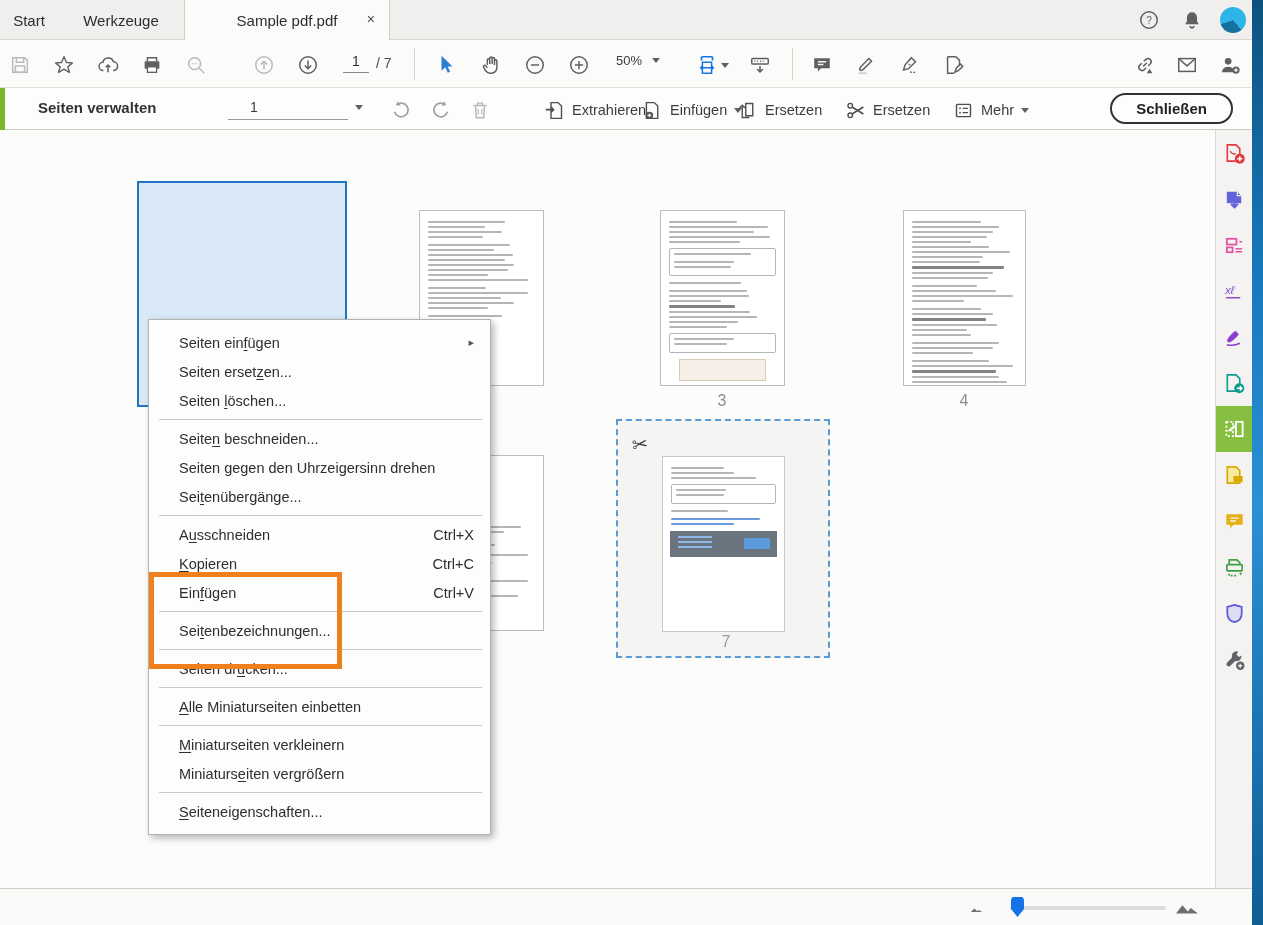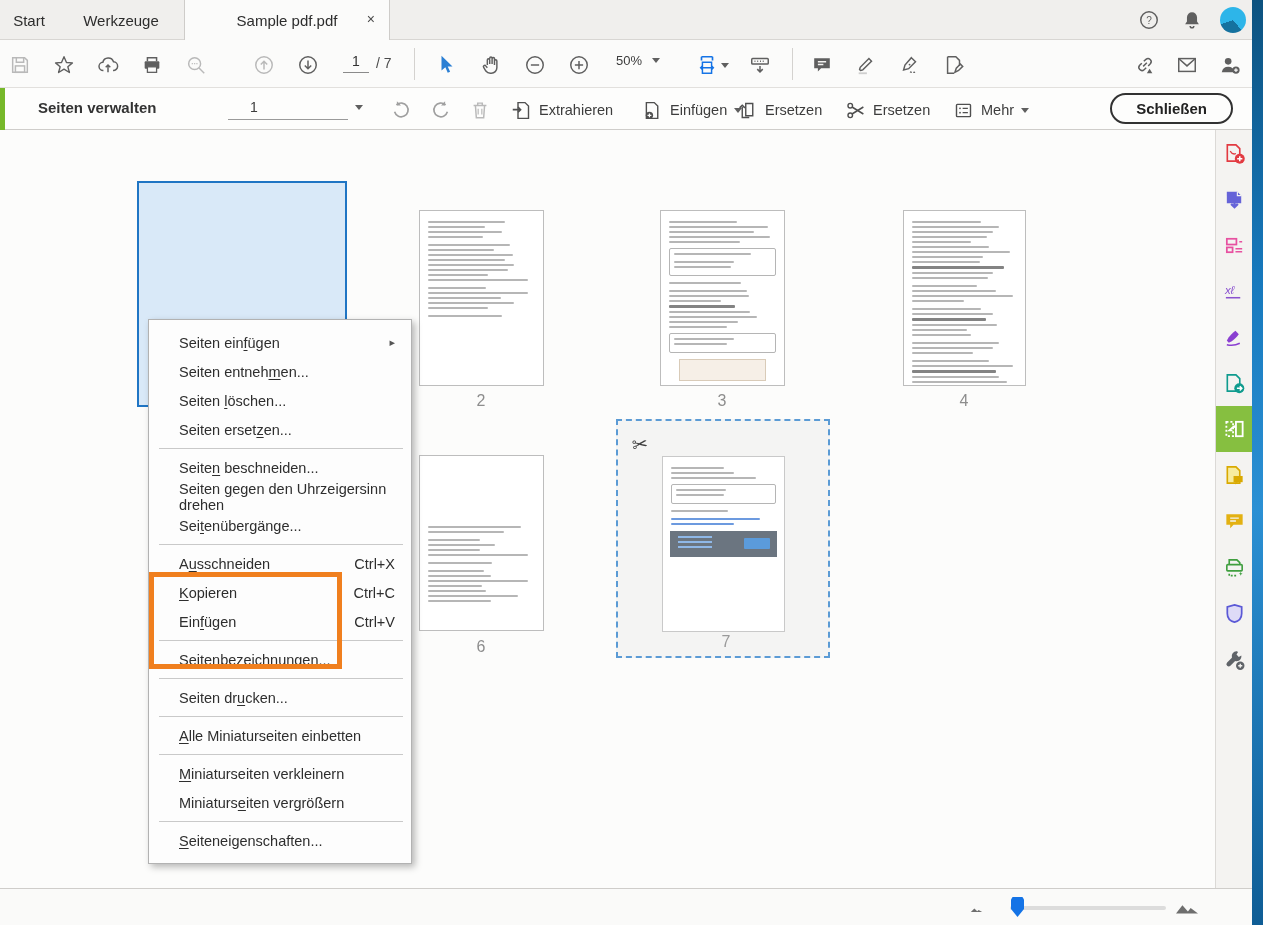--- a/index.html
+++ b/index.html
@@ -64,21 +64,21 @@
   .tline.bold { height:3px; background:#5a5a5a; }
   .tbox { border:1px solid #b5b5b5; border-radius:2px; margin:5px 0 6px; padding:4px; }
   #page1-sel { left:137px; top:51px; width:210px; height:226px; background:#d9e9f8; border:2px solid #1f75c4; }
   #page7-sel { left:616px; top:289px; width:214px; height:239px; background:#f4f4f3; border:2px dashed #5b9bd5; }
   #p7-scissors { position:absolute; left:14px; top:12px; font-size:19px; color:#3f3f3f; transform:rotate(-8deg); }
   .banner { height:26px; background:#6b7580; margin:6px -1px 0; position:relative; }
   .banner .bbtn { position:absolute; right:7px; top:7px; width:26px; height:11px; background:#5b9bdb; border-radius:1px; }
   .banner .bdots { position:absolute; left:8px; top:5px; width:34px; height:14px; background:repeating-linear-gradient(180deg,#8fb8e8 0 2px,transparent 2px 5px); }
 
   
-  #ctxmenu { left:148px; top:189px; width:264px; background:#fdfdfd; border:1px solid #b2b2b2; box-shadow:3px 3px 7px rgba(0,0,0,.28); padding:8px 0; }
+  #ctxmenu { left:148px; top:189px; width:343px; background:#fdfdfd; border:1px solid #b2b2b2; box-shadow:3px 3px 7px rgba(0,0,0,.28); padding:8px 0; }
   .mi { height:29px; display:flex; align-items:center; padding:0 16px 0 30px; font-size:14.5px; color:#2e2e2e; position:relative; }
   .mi .sc { margin-left:auto; color:#2e2e2e; }
   .mi .subarrow { margin-left:auto; font-size:11px; color:#555; }
   .msep { height:1px; background:#c9c9c9; margin:4px 8px 4px 10px; }
   #orangebox { position:absolute; left:0px; top:252px; width:193px; height:97px; border:5px solid #f07f1e; pointer-events:none; }
   u { text-underline-offset:2px; }
 </style>
 </head>
 <body>
 
@@ -310,21 +310,21 @@
     </div>
   <div class="sub-ic" style="left:467px">
       <span class="icon disabled">
         <svg viewBox="0 0 24 24">
           <path d="M5 7h14M9.5 7V4.5h5V7M7 7l1 13.5h8L17 7" fill="none" stroke="currentColor" stroke-width="1.6"></path>
           <path d="M10 10.5v6.5M14 10.5v6.5" stroke="currentColor" stroke-width="1.3"></path>
         </svg>
       </span>
     </div>
   <div class="vdiv" style="left:508px;top:94px;height:30px"></div>
-  <div class="sub-act" style="left:511px">
+  <div class="sub-act" style="left:544px">
     <span>
         <svg viewBox="0 0 24 24">
           <path d="M8 3h8l4 4v14H8z" fill="none" stroke="currentColor" stroke-width="1.6"></path>
           <path d="M2 11h9M8 8l3 3-3 3" fill="none" stroke="currentColor" stroke-width="1.8"></path>
         </svg>
       </span>
       <span>Extrahieren</span>
   </div>
   <div class="sub-act" style="left:642px">
     <span>
@@ -534,27 +534,24 @@
     <div class="thumb-label" style="left:88px;top:212px;color:#9a9a9a">7</div>
   </div>
 
   <div id="ctxmenu" class="abs">
     <div id="menu-items">
         <div class="mi">
           <span>Seiten ein<u>f</u>ügen</span>
           <span class="subarrow">▸</span>
         </div>
         <div class="mi">
-          <span>Seiten entneh<u>m</u>en...</span>
+          <span>Seiten erset<u>z</u>en...</span>
         </div>
         <div class="mi">
           <span>Seiten <u>l</u>öschen...</span>
-        </div>
-        <div class="mi">
-          <span>Seiten erset<u>z</u>en...</span>
         </div>
         <div class="msep"></div>
         <div class="mi">
           <span>Seite<u>n</u> beschneiden...</span>
         </div>
         <div class="mi">
           <span>Seiten <u>g</u>egen den Uhrzeigersinn drehen</span>
         </div>
         <div class="mi">
           <span>Sei<u>t</u>enübergänge...</span>

